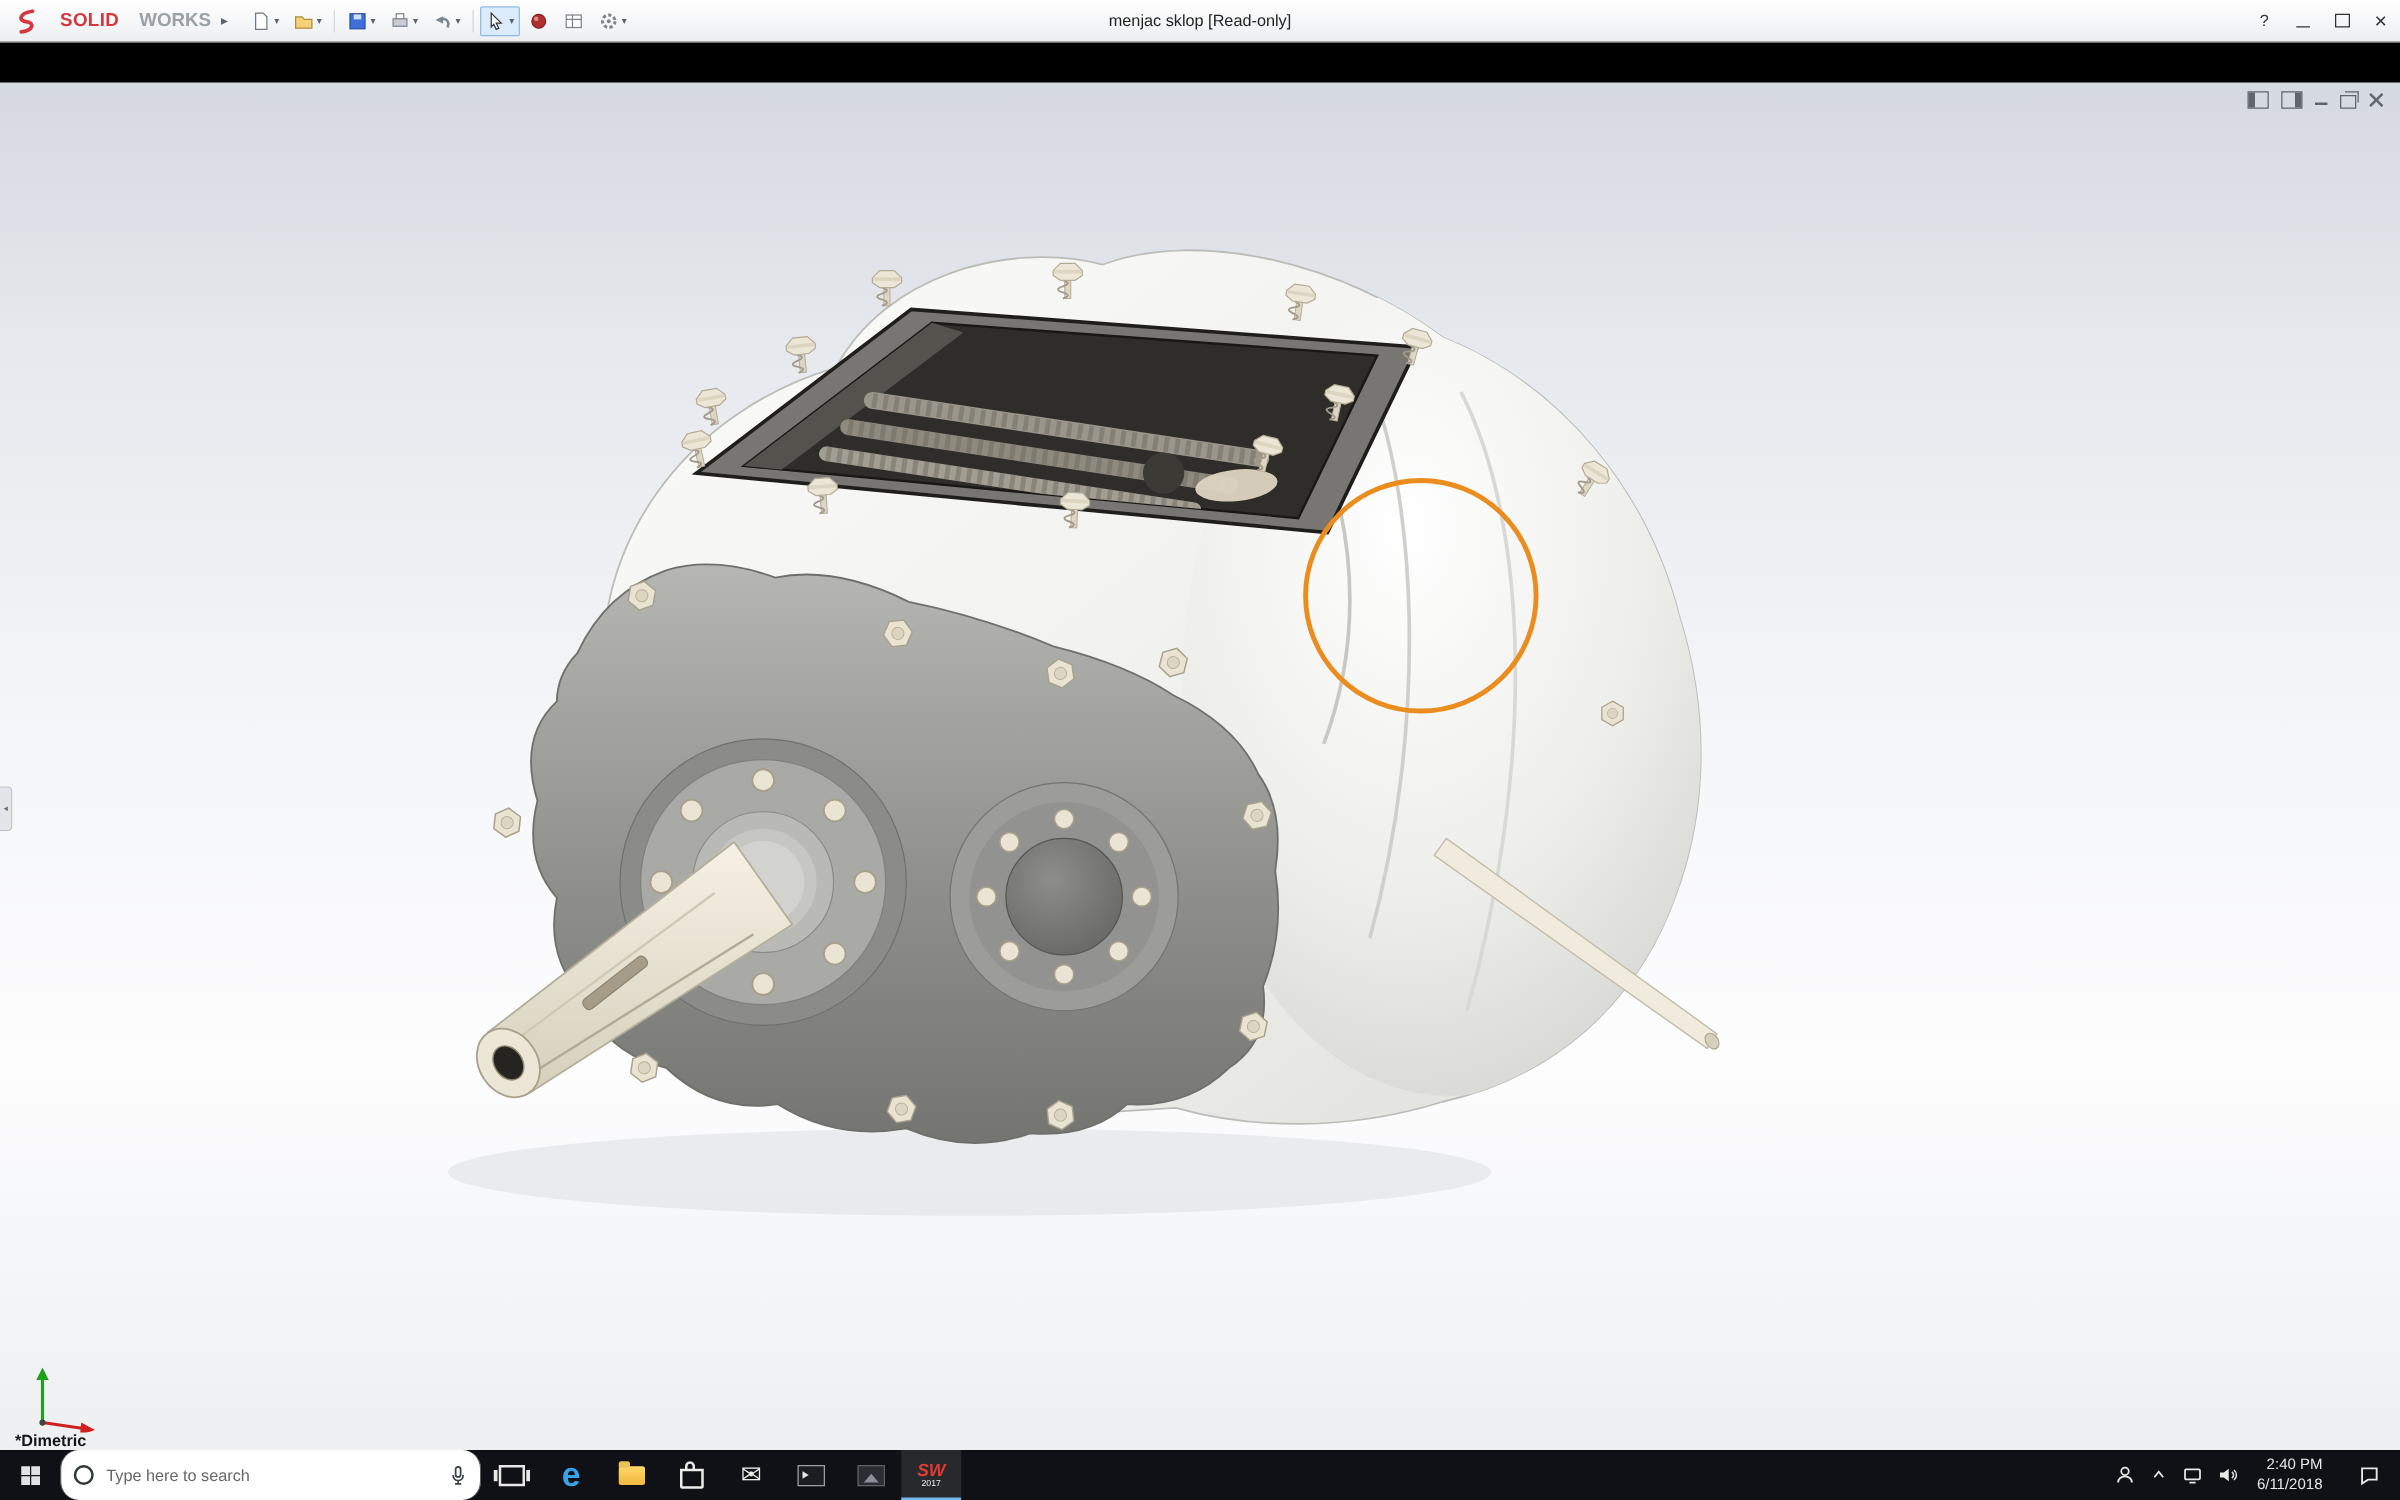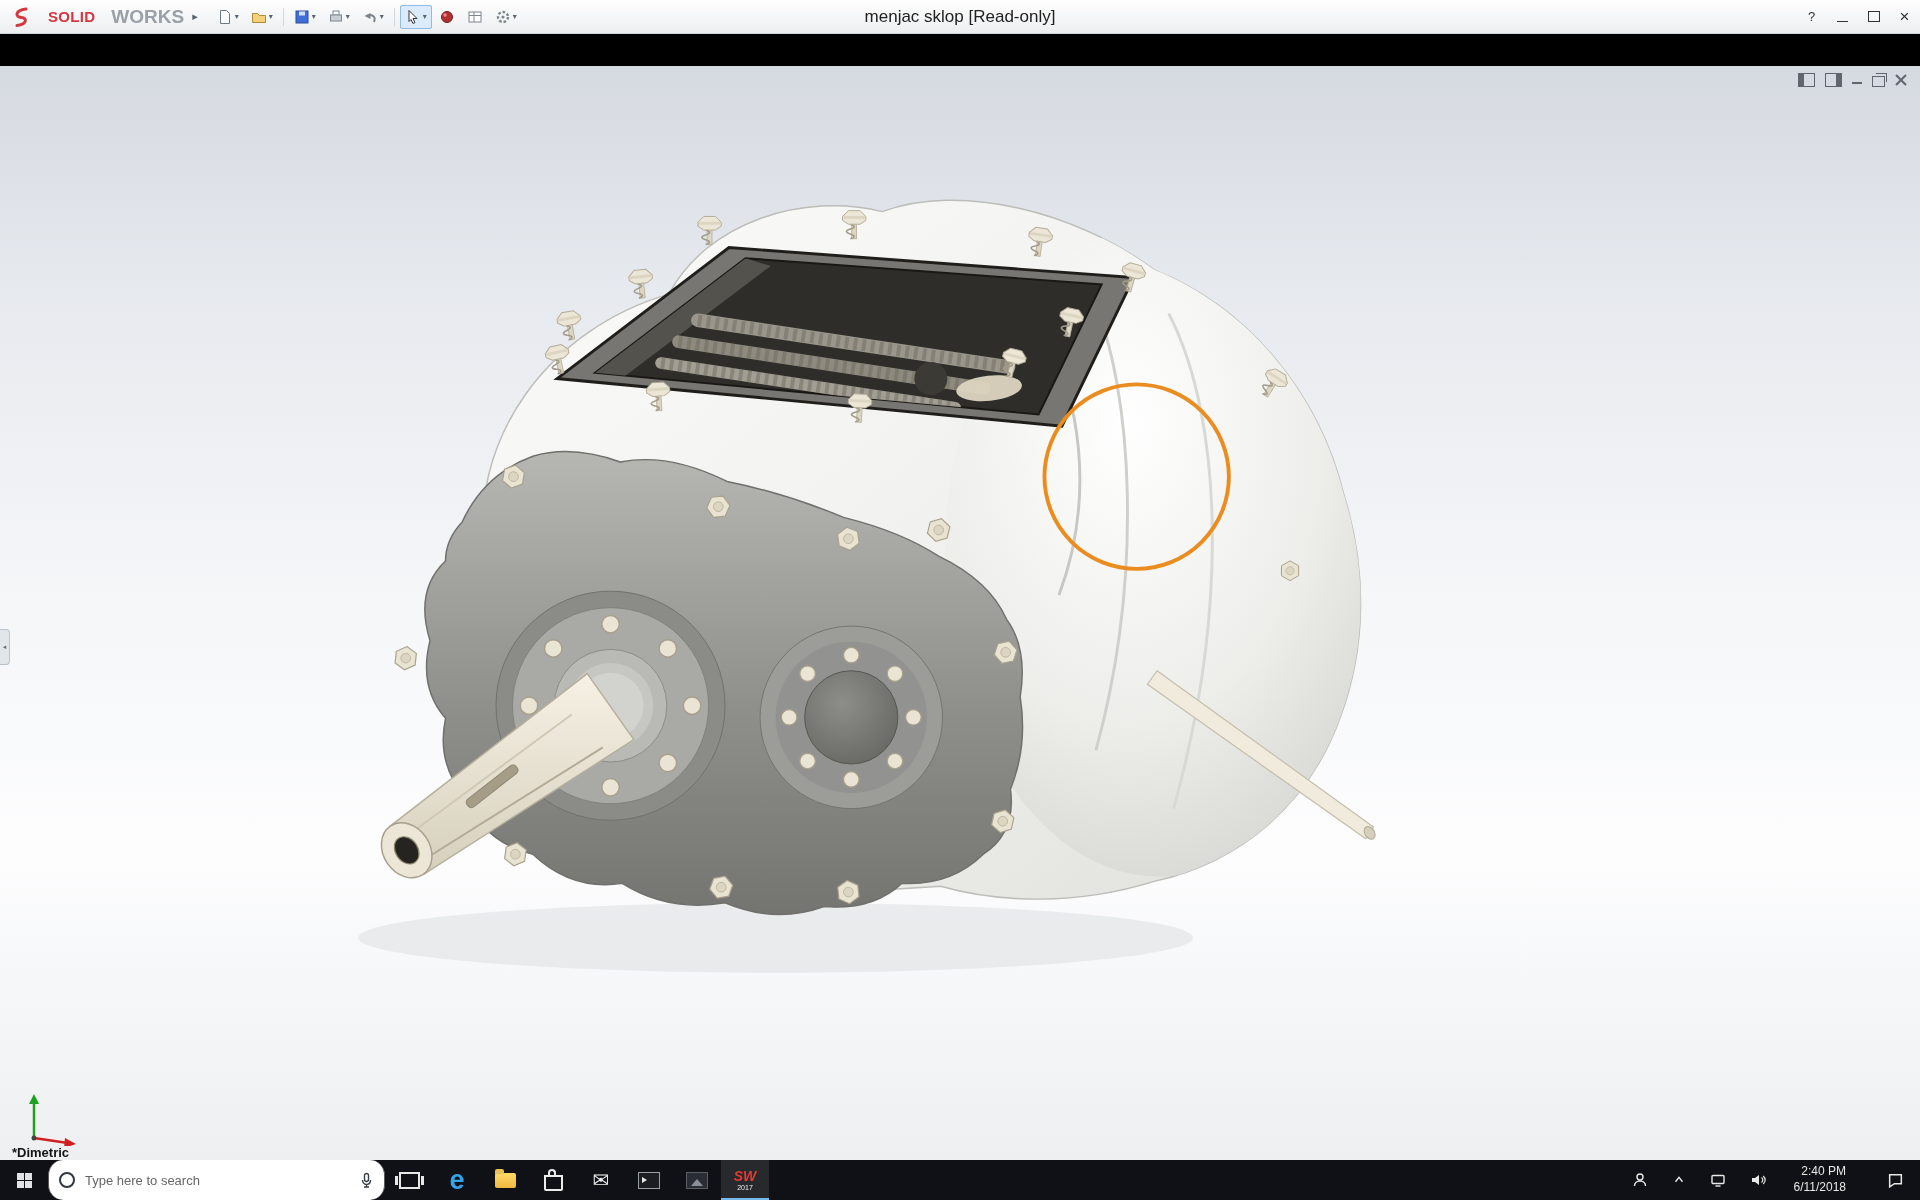--- a/index.html
+++ b/index.html
@@ -3,28 +3,28 @@
 <meta charset="utf-8">
 <style>
   html,body{margin:0;padding:0;}
   body{width:1920px;height:1200px;overflow:hidden;font-family:"Liberation Sans",sans-serif;background:#000;}
   .screen{width:1920px;height:1200px;display:flex;flex-direction:column;}
 
   
   .titlebar{height:33px;flex:0 0 33px;display:flex;align-items:center;background:linear-gradient(#ffffff,#eceef0);border-bottom:1px solid #d0d3d7;position:relative;}
   .brand{display:flex;align-items:center;padding:0 2px 0 10px;gap:16px;}
   .brand .b{color:#d6373f;font-weight:bold;font-size:15px;letter-spacing:.3px;}
-  .brand .l{color:#9aa0a8;font-weight:bold;font-size:19px;}
+  .brand .l{color:#9aa0a8;font-weight:bold;font-size:15px;}
   .expand{border:none;background:none;color:#5a6470;font-size:11px;padding:2px 6px;cursor:pointer;}
   .toolbar{display:flex;align-items:center;gap:2px;margin-left:8px;}
   .tb{display:flex;align-items:center;gap:2px;padding:3px 4px;border-radius:2px;border:1px solid transparent;}
   .tb.active{background:#dcebfb;border:1px solid #8fbbe8;}
   .tb .caret{font-size:8px;color:#5a6470;}
   .tsep{width:1px;height:18px;background:#d4d7db;margin:0 3px;}
-  .doc-title{position:absolute;left:50%;transform:translateX(-50%);font-size:17px;color:#222;white-space:nowrap;}
+  .doc-title{position:absolute;left:50%;transform:translateX(-50%);font-size:13px;color:#222;white-space:nowrap;}
   .win-controls{margin-left:auto;display:flex;height:100%;}
   .win-btn{width:31px;height:100%;display:flex;align-items:center;justify-content:center;font-size:13px;color:#333;background:none;border:none;cursor:pointer;}
   .glyph-min{width:11px;height:1px;background:#333;margin-top:9px;}
   .glyph-max{width:10px;height:9px;border:1px solid #333;}
   .close-glyph{font-size:17px;line-height:1;}
 
   
   .viewport{position:relative;flex:1;background:linear-gradient(180deg,#d5d9e0 0%,#e6e9ee 20%,#f5f6f8 48%,#fdfdfe 72%,#edeff1 100%);overflow:hidden;margin-top:32px;}
   .scene{position:absolute;inset:0;width:100%;height:100%;}
   .vp-controls{position:absolute;top:7px;right:12px;display:flex;gap:10px;align-items:center;}
@@ -64,21 +64,21 @@
   .bag{width:15px;height:12px;border:2px solid #ececec;border-radius:0 0 2px 2px;position:relative;margin-top:6px;}
   .bag::before{content:"";position:absolute;top:-8px;left:2.5px;width:8px;height:7px;border:2px solid #ececec;border-bottom:none;border-radius:6px 6px 0 0;box-sizing:border-box;}
   .mail-glyph{font-size:20px;color:#ececec;line-height:1;}
   .console{width:20px;height:15px;background:#1c1d22;border:1px solid #9aa0a8;position:relative;}
   .console::before{content:"";position:absolute;left:3px;top:4px;border-left:5px solid #e8e8e8;border-top:3px solid transparent;border-bottom:3px solid transparent;}
   .appdark{width:20px;height:15px;background:#2a2d33;border:1px solid #5a5f66;position:relative;}
   .appdark::before{content:"";position:absolute;left:4px;bottom:2px;border-left:6px solid transparent;border-right:6px solid transparent;border-bottom:7px solid #8a9099;}
   .swbadge{display:flex;flex-direction:column;align-items:center;line-height:1;}
   .swbadge .sw{color:#e03c31;font-weight:bold;font-size:14px;font-style:italic;}
   .swbadge .yr{color:#f0f0f0;font-size:7px;margin-top:1px;}
-  .tray{margin-left:auto;display:flex;align-items:center;gap:24px;padding-right:4px;}
+  .tray{margin-left:auto;display:flex;align-items:center;gap:12px;padding-right:4px;}
   .tray .ticon{display:flex;align-items:center;justify-content:center;cursor:pointer;}
   .clock{display:flex;flex-direction:column;align-items:flex-end;justify-content:center;font-size:12px;line-height:1.3;cursor:pointer;padding:0 4px;}
   .action{width:42px;height:100%;display:flex;align-items:center;justify-content:center;cursor:pointer;}
 </style>
 </head>
 <body>
 
 <div class="screen">
 
   <header class="titlebar">

